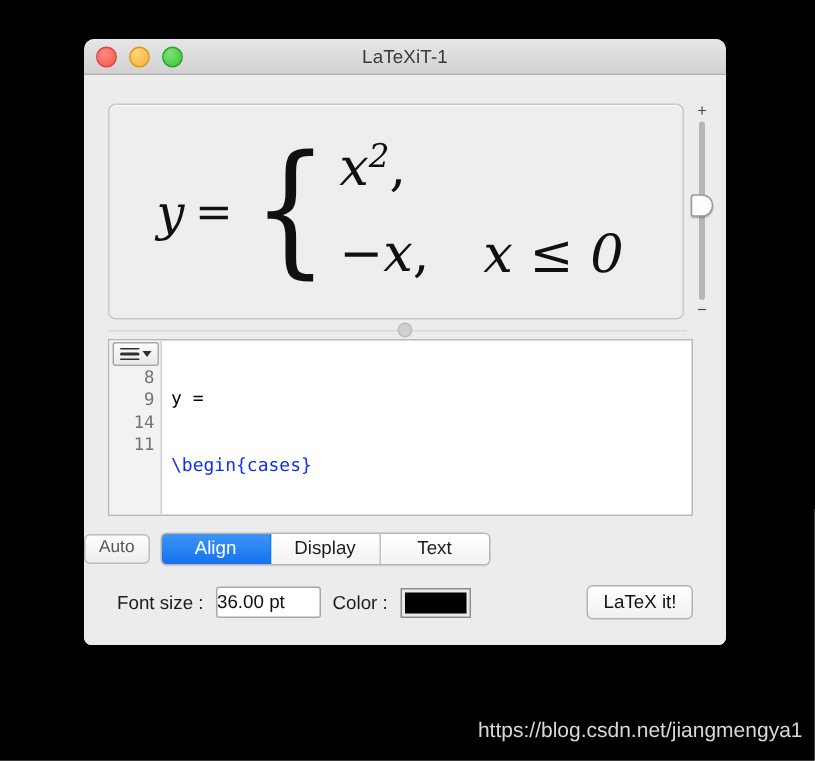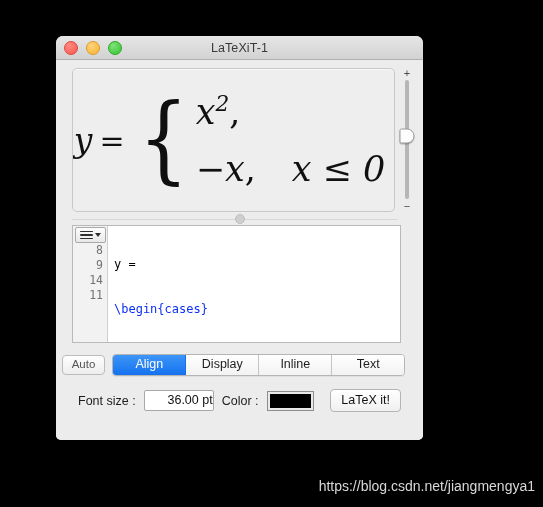--- a/index.html
+++ b/index.html
@@ -13,29 +13,30 @@
     position: relative;
     overflow: hidden;
     font-family: "Liberation Sans", sans-serif;
     -webkit-font-smoothing: antialiased;
   }
 
   
   .window {
     position: absolute;
     left: 56px;
-    top: 36px;
-    width: 367px;
+    top: 26px;
+    width: 428px;
     height: 404px;
     background: #ececec;
     border-radius: 7px 7px 5px 5px;
     box-shadow: 0 2px 10px rgba(0,0,0,0.55);
     overflow: hidden;
     display: flex;
     flex-direction: column;
+    gap: 11px;
   }
 
   
   .titlebar {
     height: 23px;
     flex: 0 0 23px;
     background: linear-gradient(to bottom, #e6e6e6 0%, #d2d2d2 100%);
     border-bottom: 1px solid #b0b0b0;
     position: relative;
     display: flex;
@@ -298,21 +299,20 @@
     color: #000000;
     white-space: pre;
     overflow: hidden;
   }
   .code .cmd { color: #0d2ff5; }
 
   
   .modes-row {
     display: flex;
     align-items: center;
-    justify-content: center;
     gap: 7px;
     padding: 11px 12px 0 0;
   }
   .btn-auto {
     font-size: 11.5px;
     color: #555555;
     background: linear-gradient(to bottom, #fefefe, #ededed);
     border: 1px solid #bcbcbc;
     border-radius: 4px;
     padding: 3px 9px 4px 9px;
@@ -353,21 +353,21 @@
     font-size: 12.5px;
     color: #1c1c1c;
   }
   .fontsize-field {
     width: 70px;
     background: #ffffff;
     border: 1px solid #a8a8a8;
     border-radius: 2px;
     font-size: 12.5px;
     color: #111111;
-    text-align: right;
+    text-align: left;
     padding: 2px 0 3px 0;
     box-sizing: border-box;
   }
   .color-swatch-frame {
     width: 47px;
     height: 20px;
     background: #e9e9e9;
     border: 1px solid #8d8d8d;
     padding: 2px;
     box-sizing: border-box;
@@ -469,21 +469,20 @@
         
         
       </div>
     </div>
 
     <div class="modes-row">
       <div class="btn-auto">Auto</div>
       <div class="segmented">
         <div class="seg active">Align</div>
         <div class="seg">Display</div>
-        <div class="seg">Inline</div>
         <div class="seg">Text</div>
       </div>
     </div>
 
     <div class="bottom-bar">
       <span class="label-txt">Font size :</span>
       <span class="fontsize-field">36.00 pt</span>
       <span class="label-txt">Color :</span>
       <span class="color-swatch-frame">
         <span class="color-swatch" style="background: rgb(0, 0, 0);"></span>

